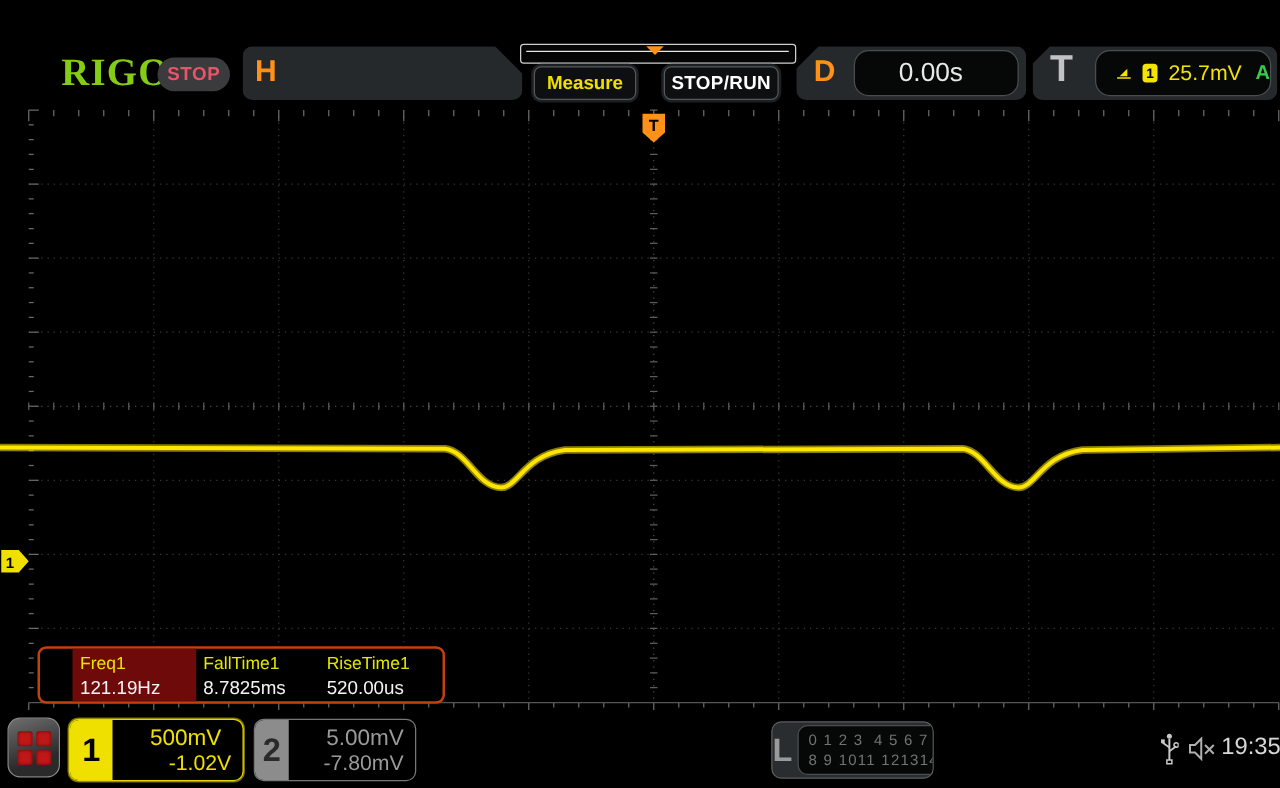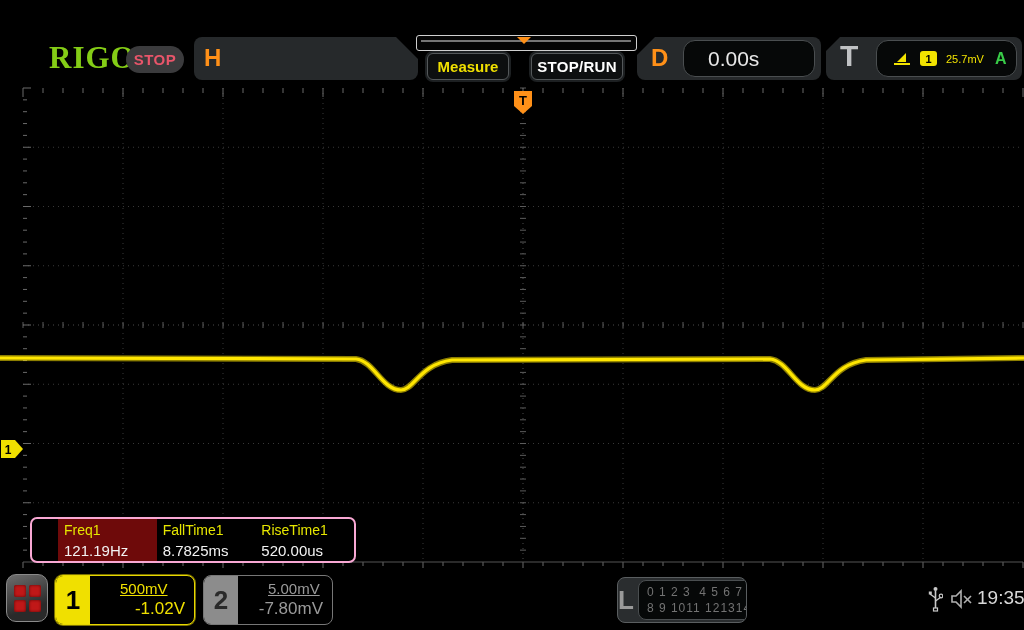--- a/index.html
+++ b/index.html
@@ -26,53 +26,53 @@
   .strip svg { position:absolute; left:0; top:0; }
 
   .hdr-btn { position:absolute; top:53px; height:27px; background:#0d0f10; border:1px solid #54585a; border-radius:6px; display:flex; align-items:center; justify-content:center; font-weight:bold; font-size:15px; box-shadow:0 0 0 2px #1d2022; }
   .measure-btn { left:427px; width:82px; color:#f0e000; }
   .stoprun-btn { left:531px; width:92px; color:#ffffff; letter-spacing:.3px; }
 
   .dbox { position:absolute; left:637px; top:37px; width:184px; height:43px; background:#26292b;
           border-radius:8px; clip-path: polygon(18px 0, 100% 0, 100% 100%, 0 100%, 0 18px); }
   .dbox .dlab { position:absolute; left:14px; top:7px; color:#ff9018; font-weight:bold; font-size:24px; }
   .dbox .inner { position:absolute; left:46px; top:3px; right:6px; bottom:3px; background:#060808; border:1px solid #4a4e50; border-radius:12px; display:flex; align-items:center; }
-  .dbox .dval { color:#e8e8e8; font-size:21px; margin-left:24px; }
+  .dbox .dval { color:#e8e8e8; font-size:21px; margin-left:35px; }
 
   .tbox { position:absolute; left:826px; top:37px; width:196px; height:43px; background:#26292b;
           border-radius:8px; clip-path: polygon(14px 0, 100% 0, 100% 100%, 0 100%, 0 14px); }
   .tbox .tlab { position:absolute; left:14px; top:2px; color:#c0c2c4; font-weight:bold; font-size:30px; }
   .tbox .inner { position:absolute; left:50px; top:3px; right:5px; bottom:3px; background:#060808; border:1px solid #4a4e50; border-radius:12px; display:flex; align-items:center; gap:9px; padding-left:16px; }
   .trig-badge { width:17px; height:15px; background:#f2e300; border-radius:3px; color:#000; font-weight:bold; font-size:11px; display:flex; align-items:center; justify-content:center; }
-  .trig-level { color:#f2e300; font-size:11px; }
+  .trig-level { color:#f2e300; font-size:17px; }
   .trig-mode { color:#38cc48; font-weight:bold; font-size:16px; margin-left:2px; }
 
   
   #gridsvg { position:absolute; left:0; top:85px; }
 
   
-  .meas { position:absolute; left:30px; top:517px; width:326px; height:46px; background:#000; border:2px solid #f9a8d4; border-radius:7px; display:flex; align-items:stretch; padding-left:26px; z-index:3; }
+  .meas { position:absolute; left:30px; top:517px; width:326px; height:46px; background:#000; border:2px solid #c2410c; border-radius:7px; display:flex; align-items:stretch; padding-left:26px; z-index:3; }
   .meas-col { width:100px; padding:3px 6px 2px 6px; display:flex; flex-direction:column; justify-content:space-between; }
   .meas-col.selected { background:#6e0a0a; }
   .meas-label { color:#e6e600; font-size:14px; }
   .meas-value { color:#f2f2f2; font-size:15px; }
 
   
   .apps-btn { position:absolute; left:6px; top:574px; width:42px; height:48px; border-radius:10px; background:linear-gradient(160deg,#6e6e6e,#2a2a2a 70%); border:1px solid #8a8a8a; display:flex; align-items:center; justify-content:center; }
   .apps-grid { display:grid; grid-template-columns:12px 12px; grid-template-rows:12px 12px; gap:3px; }
   .apps-grid i { background:#c01818; border-radius:2px; box-shadow:inset 0 0 3px #5a0808; }
 
   .ch { position:absolute; top:575px; height:50px; border-radius:8px; background:#000; display:flex; overflow:hidden; }
   .ch1 { left:55px; width:140px; border:1px solid #e8d800; box-shadow:0 0 0 1px #7a7000; }
   .ch2 { left:203px; width:130px; border:1px solid #777; }
   .ch .tab { width:34px; display:flex; align-items:center; justify-content:center; font-weight:bold; font-size:26px; }
   .ch1 .tab { background:#f0e000; color:#000; }
   .ch2 .tab { background:#8c8c8c; color:#2a2a2a; }
   .ch .body { flex:1; display:flex; flex-direction:column; justify-content:space-between; padding:4px 9px 5px 9px; }
-  .ch .r1 { display:flex; align-items:center; gap:6px; font-size:15px;text-decoration:underline; }
+  .ch .r1 { display:flex; align-items:center; gap:6px; font-size:18px; }
   .ch .r2 { text-align:right; font-size:17px; }
   .ch1 .r1, .ch1 .r2 { color:#f0e000; }
   .ch2 .r1, .ch2 .r2 { color:#9a9a9a; }
   .dc-icon { display:inline-block; width:15px; }
   .dc-icon .solid { height:2px; background:currentColor; margin-bottom:3px; }
   .dc-icon .dash { height:2px; background:repeating-linear-gradient(90deg,currentColor 0 3px,transparent 3px 5px); }
 
   .lblock { position:absolute; left:617px; top:577px; width:130px; height:46px; background:#2a2d2f; border:1px solid #5a5e60; border-radius:8px; display:flex; overflow:hidden; }
   .lblock .ltab { width:32px; display:flex; align-items:center; justify-content:center; color:#9a9a9a; font-weight:bold; font-size:26px; }
   .lblock .lbody { flex:1; background:#060808; border:1px solid #4a4e50; border-radius:8px; margin:2px 3px 2px 4px; color:#737373; font-size:12px; letter-spacing:1px; display:flex; flex-direction:column; justify-content:center; padding-left:8px; line-height:1.35; white-space:pre; }

